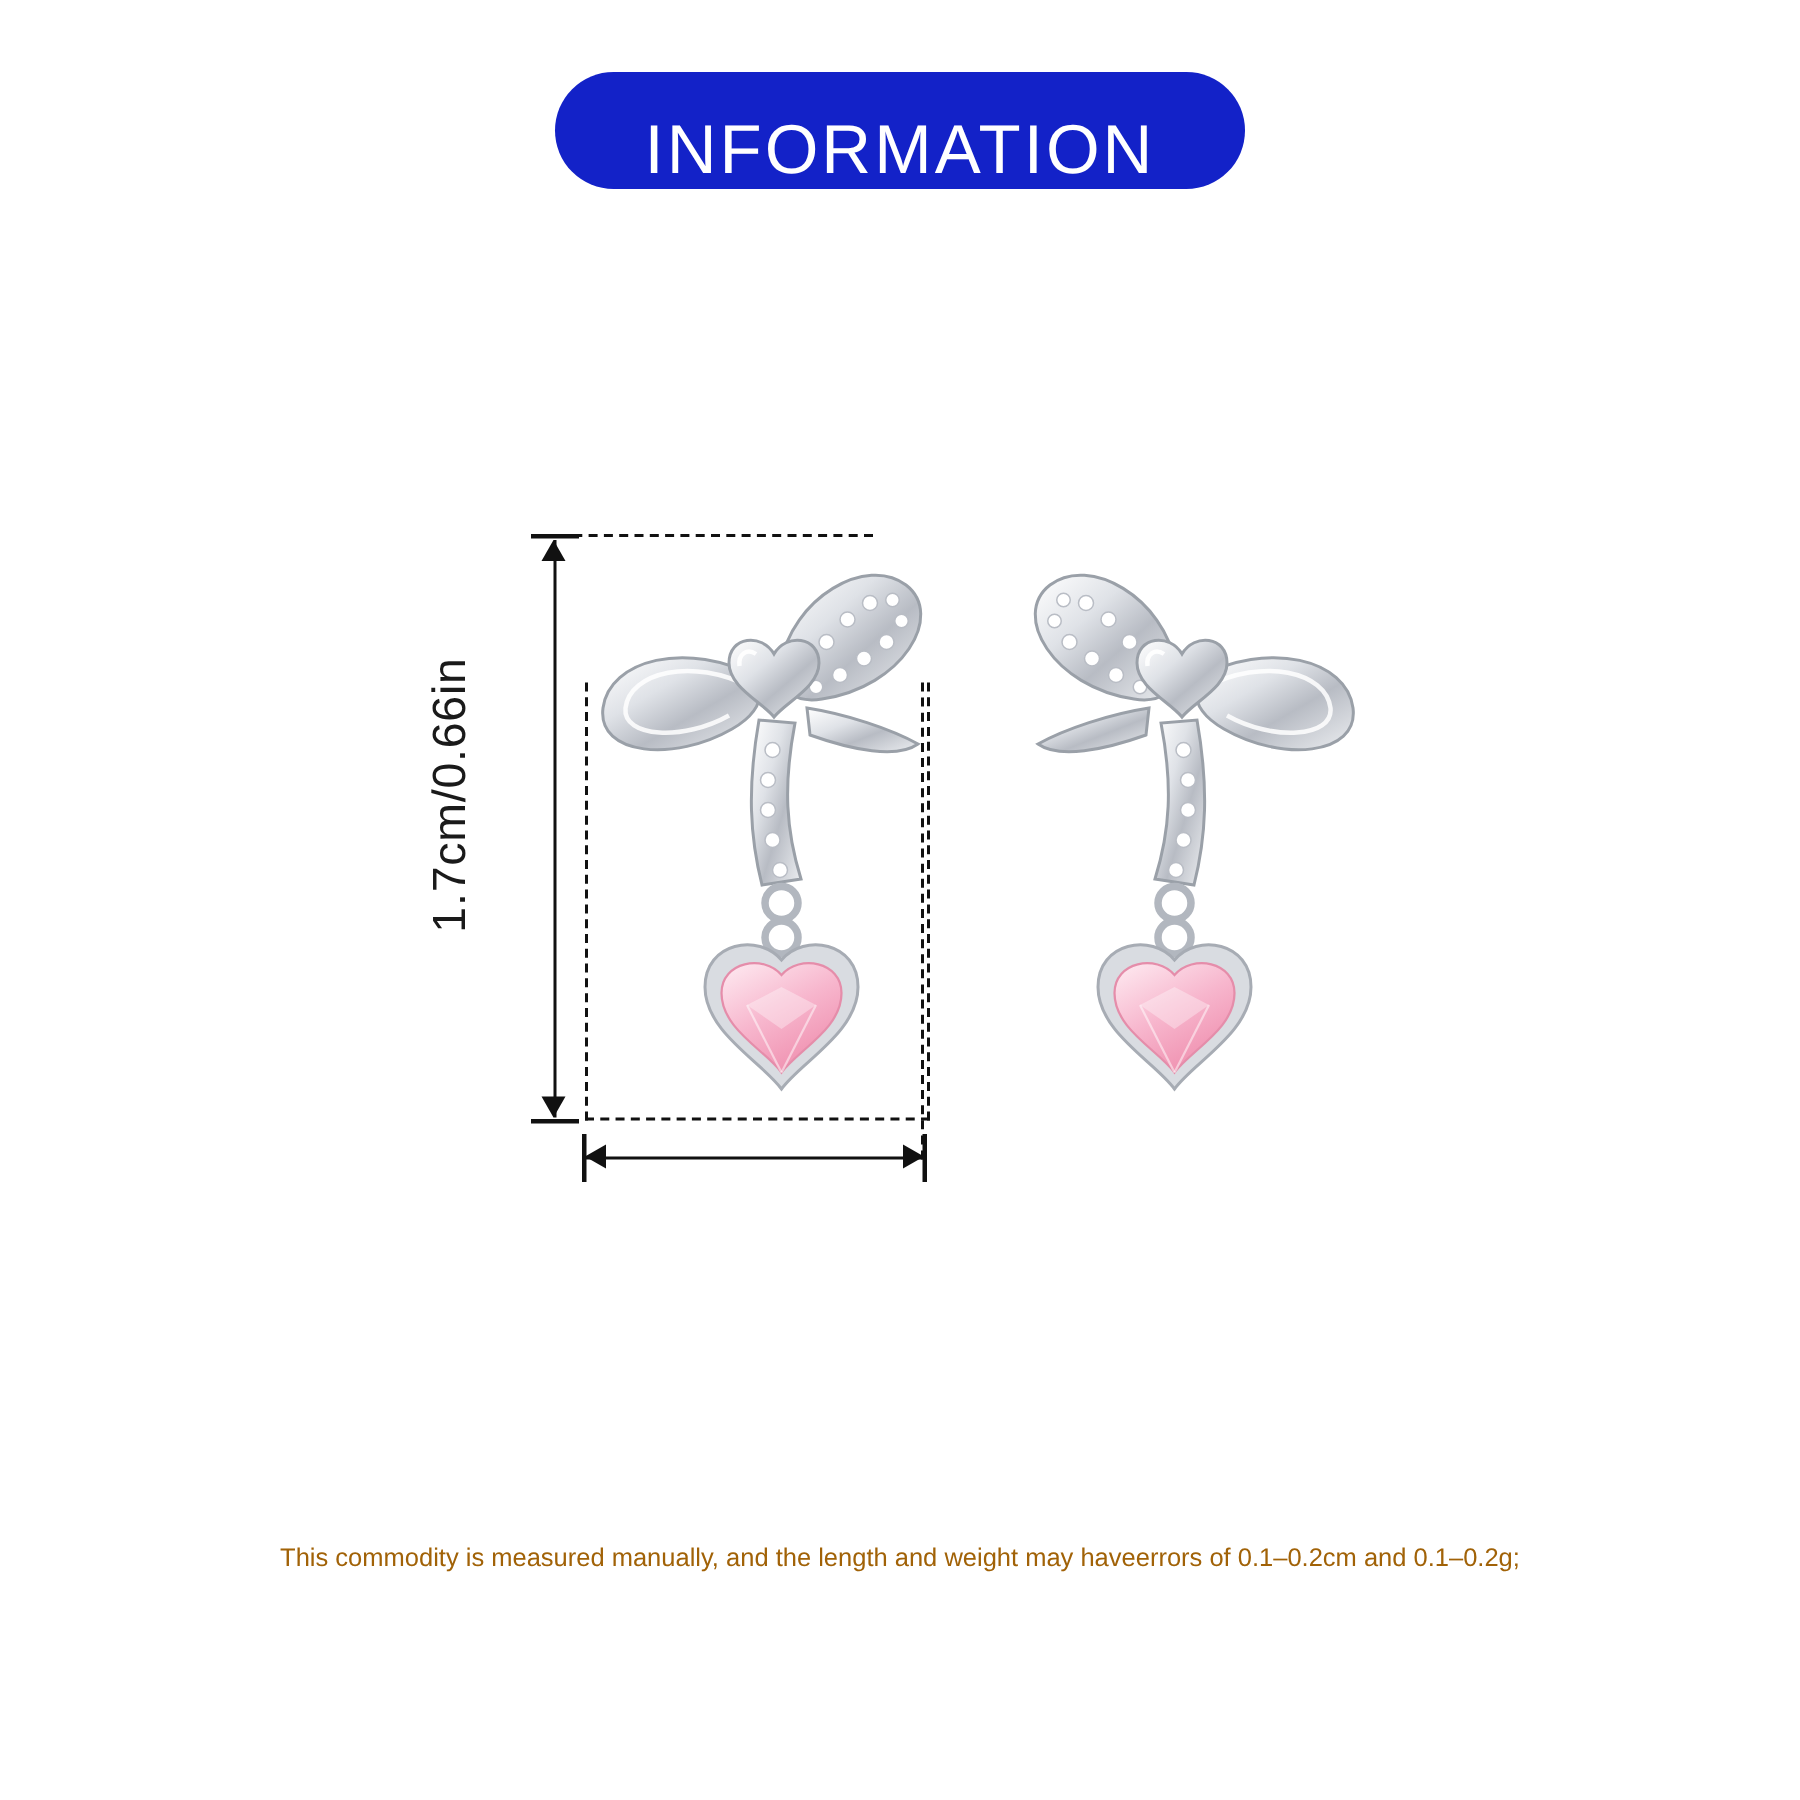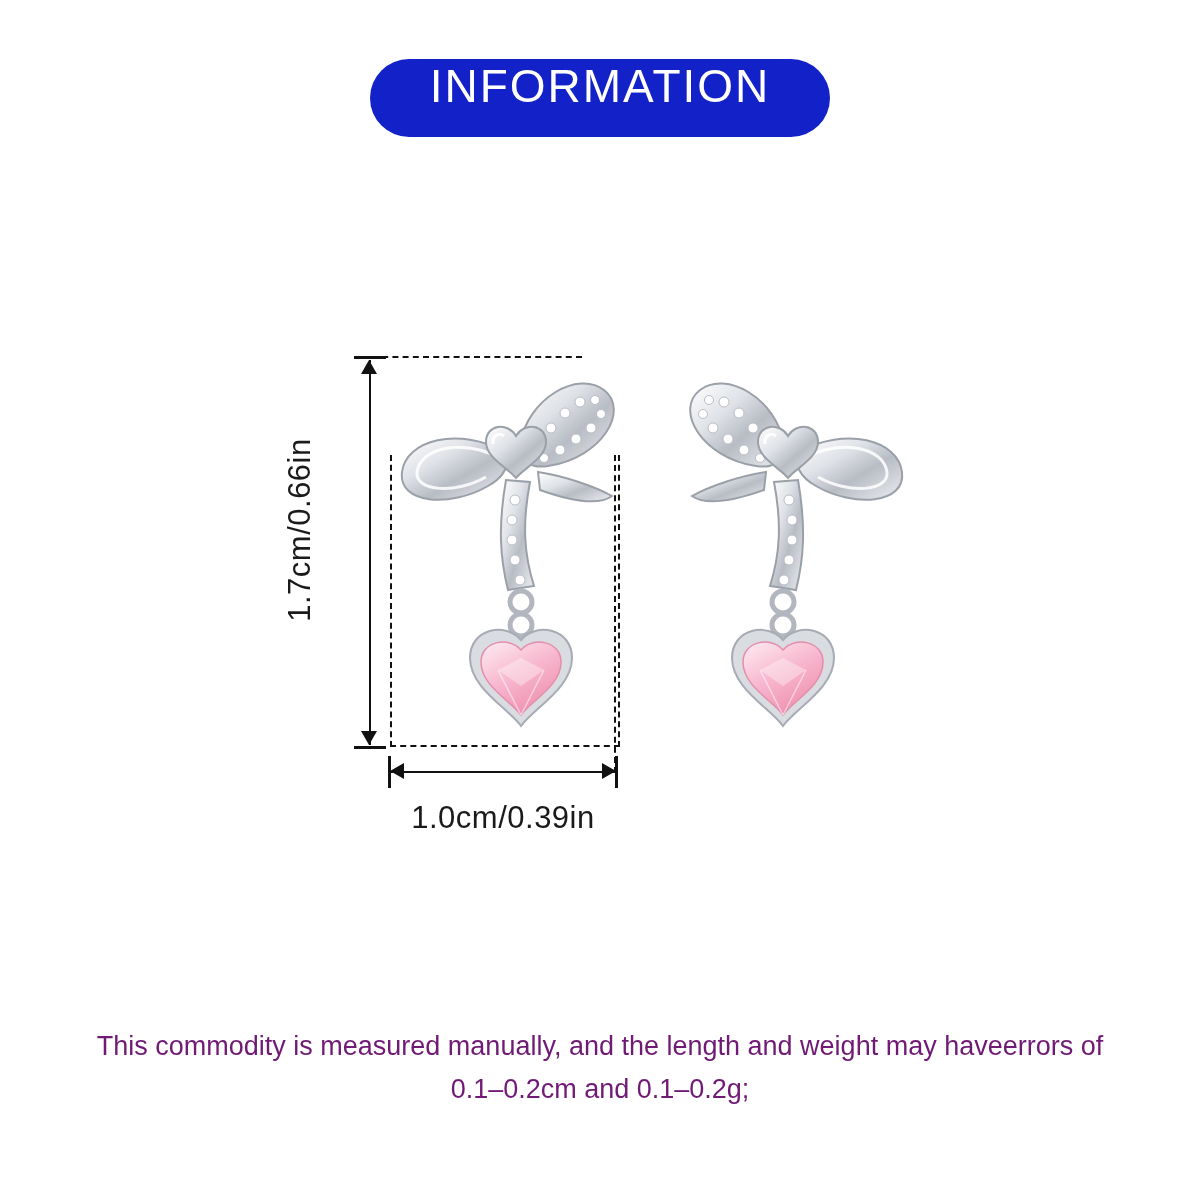--- a/index.html
+++ b/index.html
@@ -20,23 +20,22 @@
   .header-badge {
     position: absolute;
     left: 50%;
     transform: translateX(-50%);
     top: 48px;
     width: 460px;
     height: 78px;
     background: #1322c8;
     border-radius: 39px;
     display: flex;
-    align-items: flex-start;
+    align-items: flex-end;
     justify-content: center;
-    margin-top: 11px;
   }
   .header-badge .title {
     color: #ffffff;
     font-size: 46px;
     letter-spacing: 2px;
     font-weight: 400;
   }
 
   
   .diagram {
@@ -178,23 +177,23 @@
   .earring.right { left: 672px; top: 10px; }
 
   
   .footer-note {
     position: absolute;
     left: 50%;
     transform: translateX(-50%);
     top: 1025px;
     width: 1010px;
     text-align: center;
-    font-size: 27px;
+    font-size: 17px;
     line-height: 1.6;
-    color: #701a75;
+    color: #a16207;
   }
 </style>
 </head>
 <body>
 
 <div class="header-badge">
   <span class="title">INFORMATION</span>
 </div>
 
 <div class="diagram">
@@ -212,21 +211,20 @@
   </div>
   <div class="v-label">1.7cm/0.66in</div>
 
   <div class="h-measure">
     <div class="h-line"></div>
     <div class="h-arrow-left"></div>
     <div class="h-arrow-right"></div>
     <div class="h-cap-left"></div>
     <div class="h-cap-right"></div>
   </div>
-  <div class="h-label">1.0cm/0.39in</div>
 
   <div class="earring left">
     <svg width="250" height="420" viewBox="0 0 250 420" xmlns="http://www.w3.org/2000/svg">
       <defs>
         <linearGradient id="silverL" x1="0" y1="0" x2="1" y2="1">
           <stop offset="0%" stop-color="#ffffff"></stop>
           <stop offset="35%" stop-color="#dfe2e7"></stop>
           <stop offset="60%" stop-color="#b8bcc4"></stop>
           <stop offset="100%" stop-color="#eceef1"></stop>
         </linearGradient>

